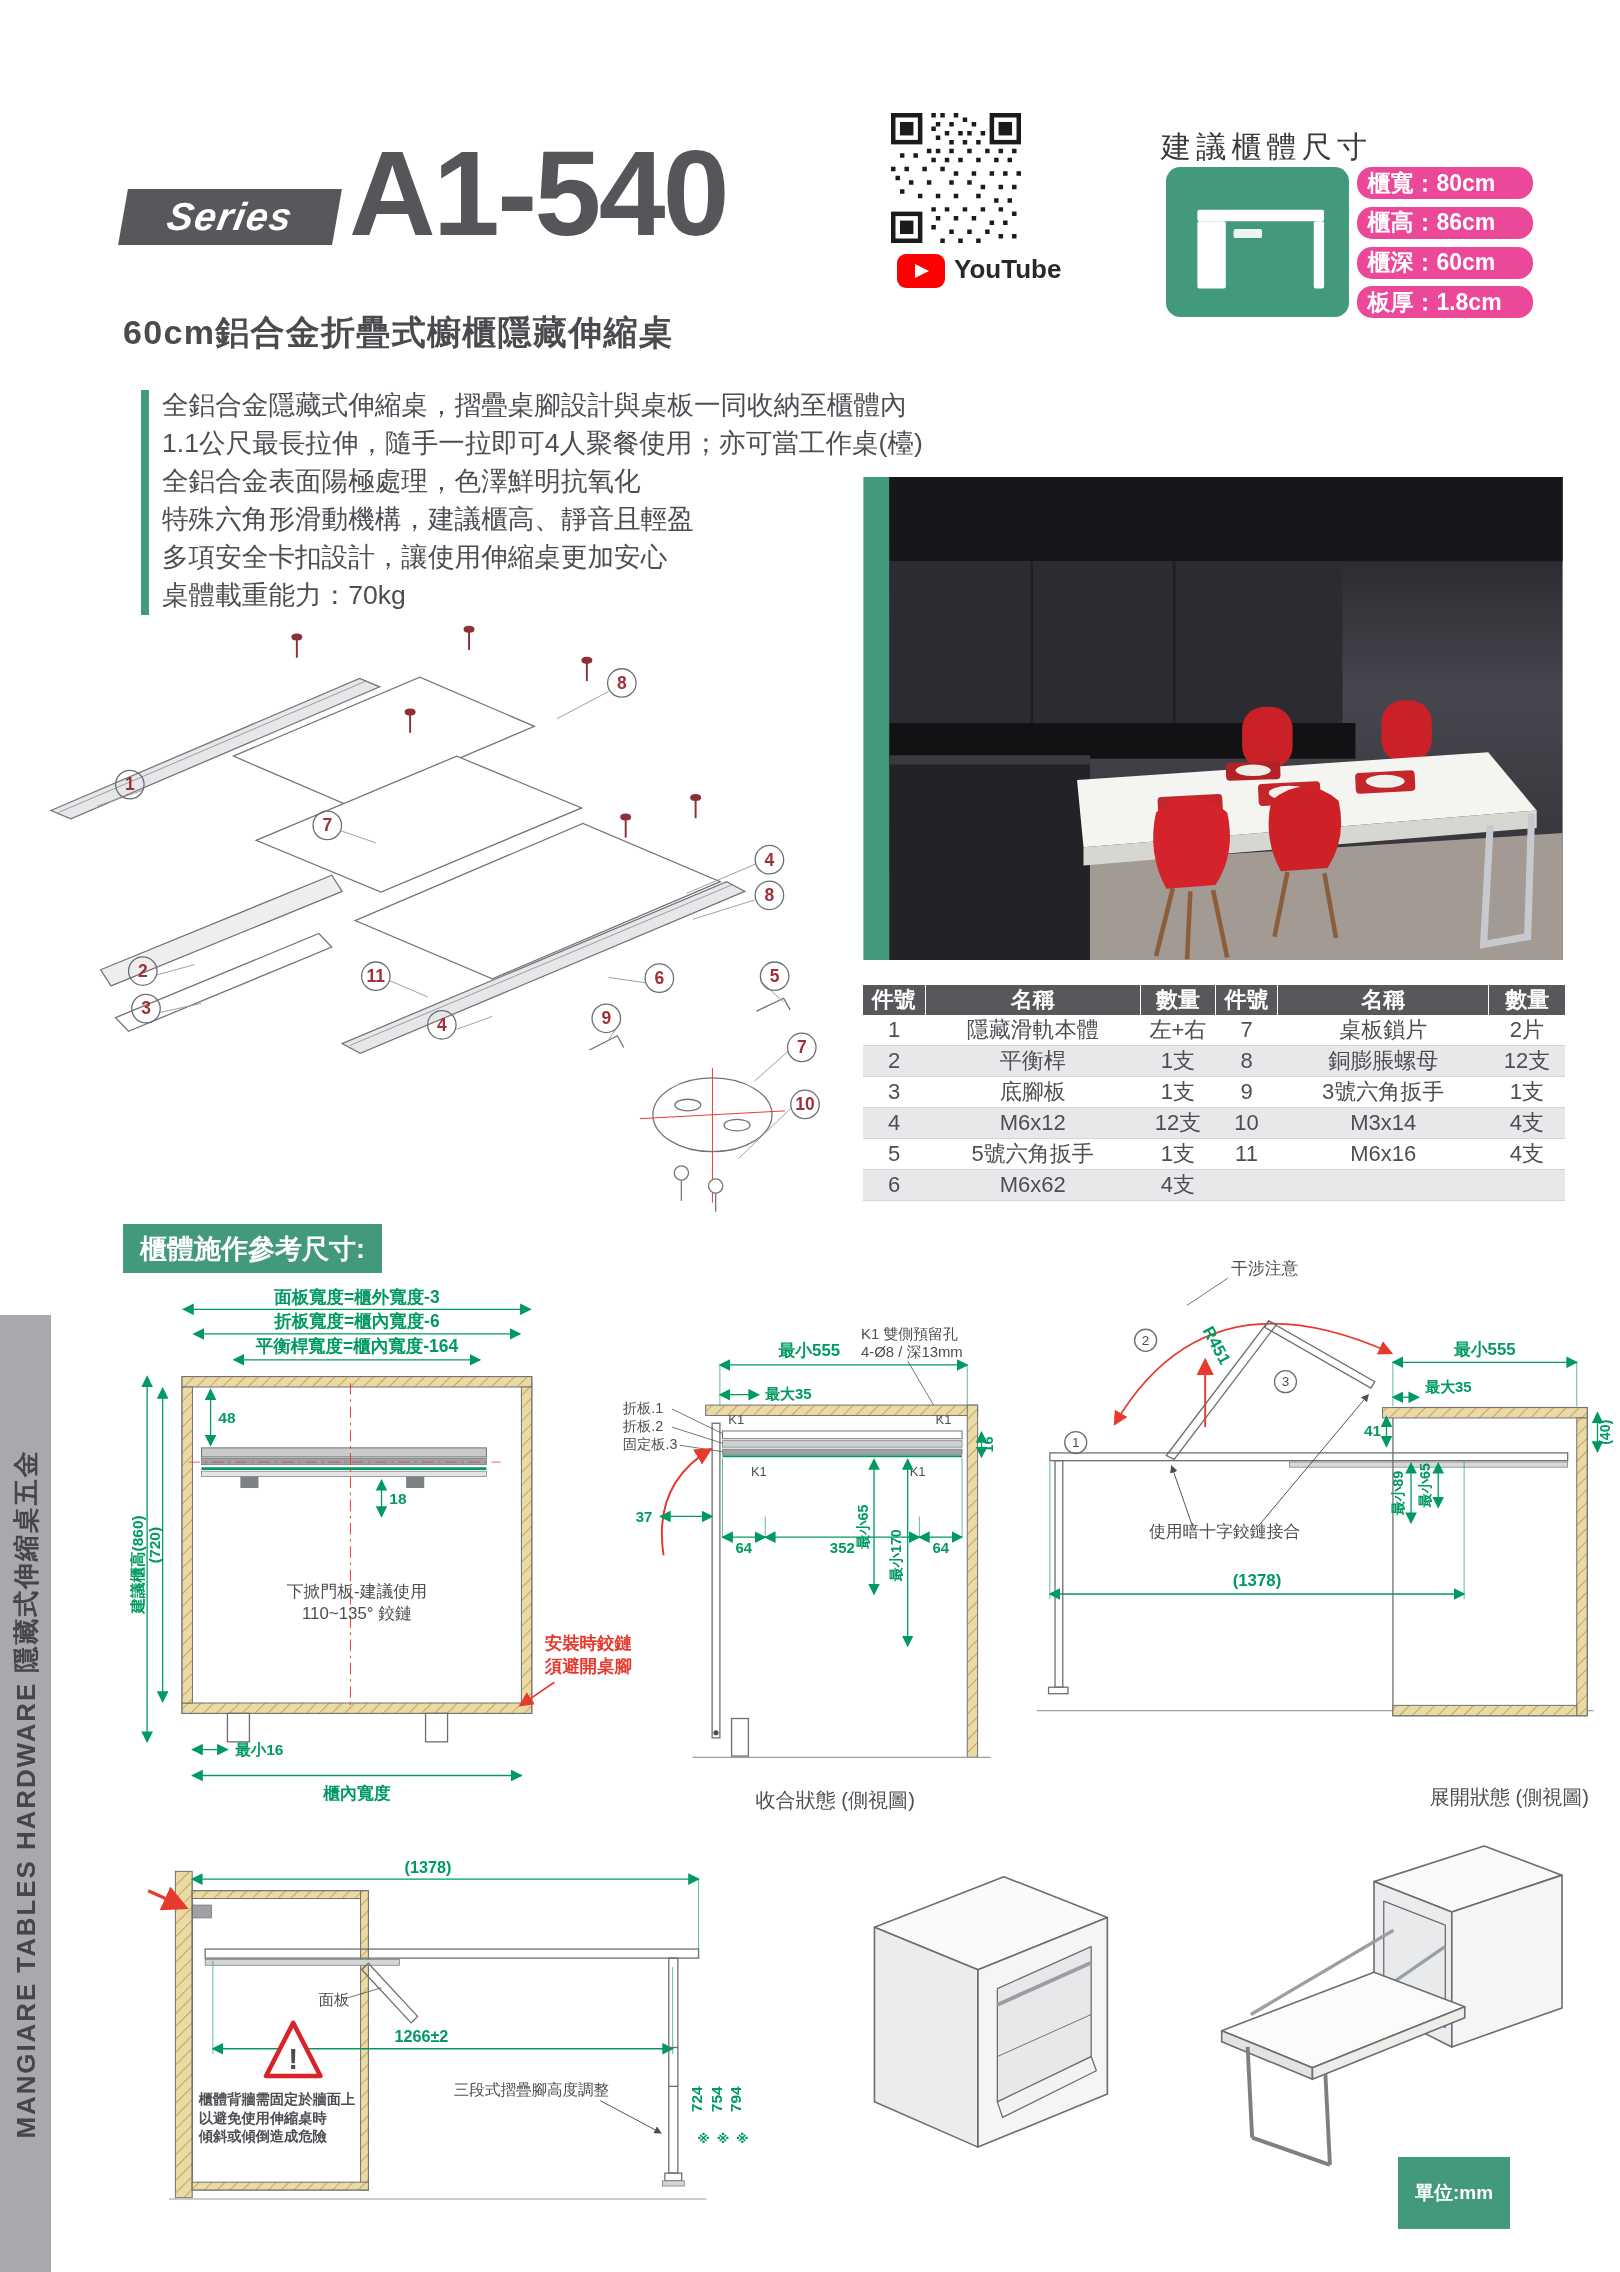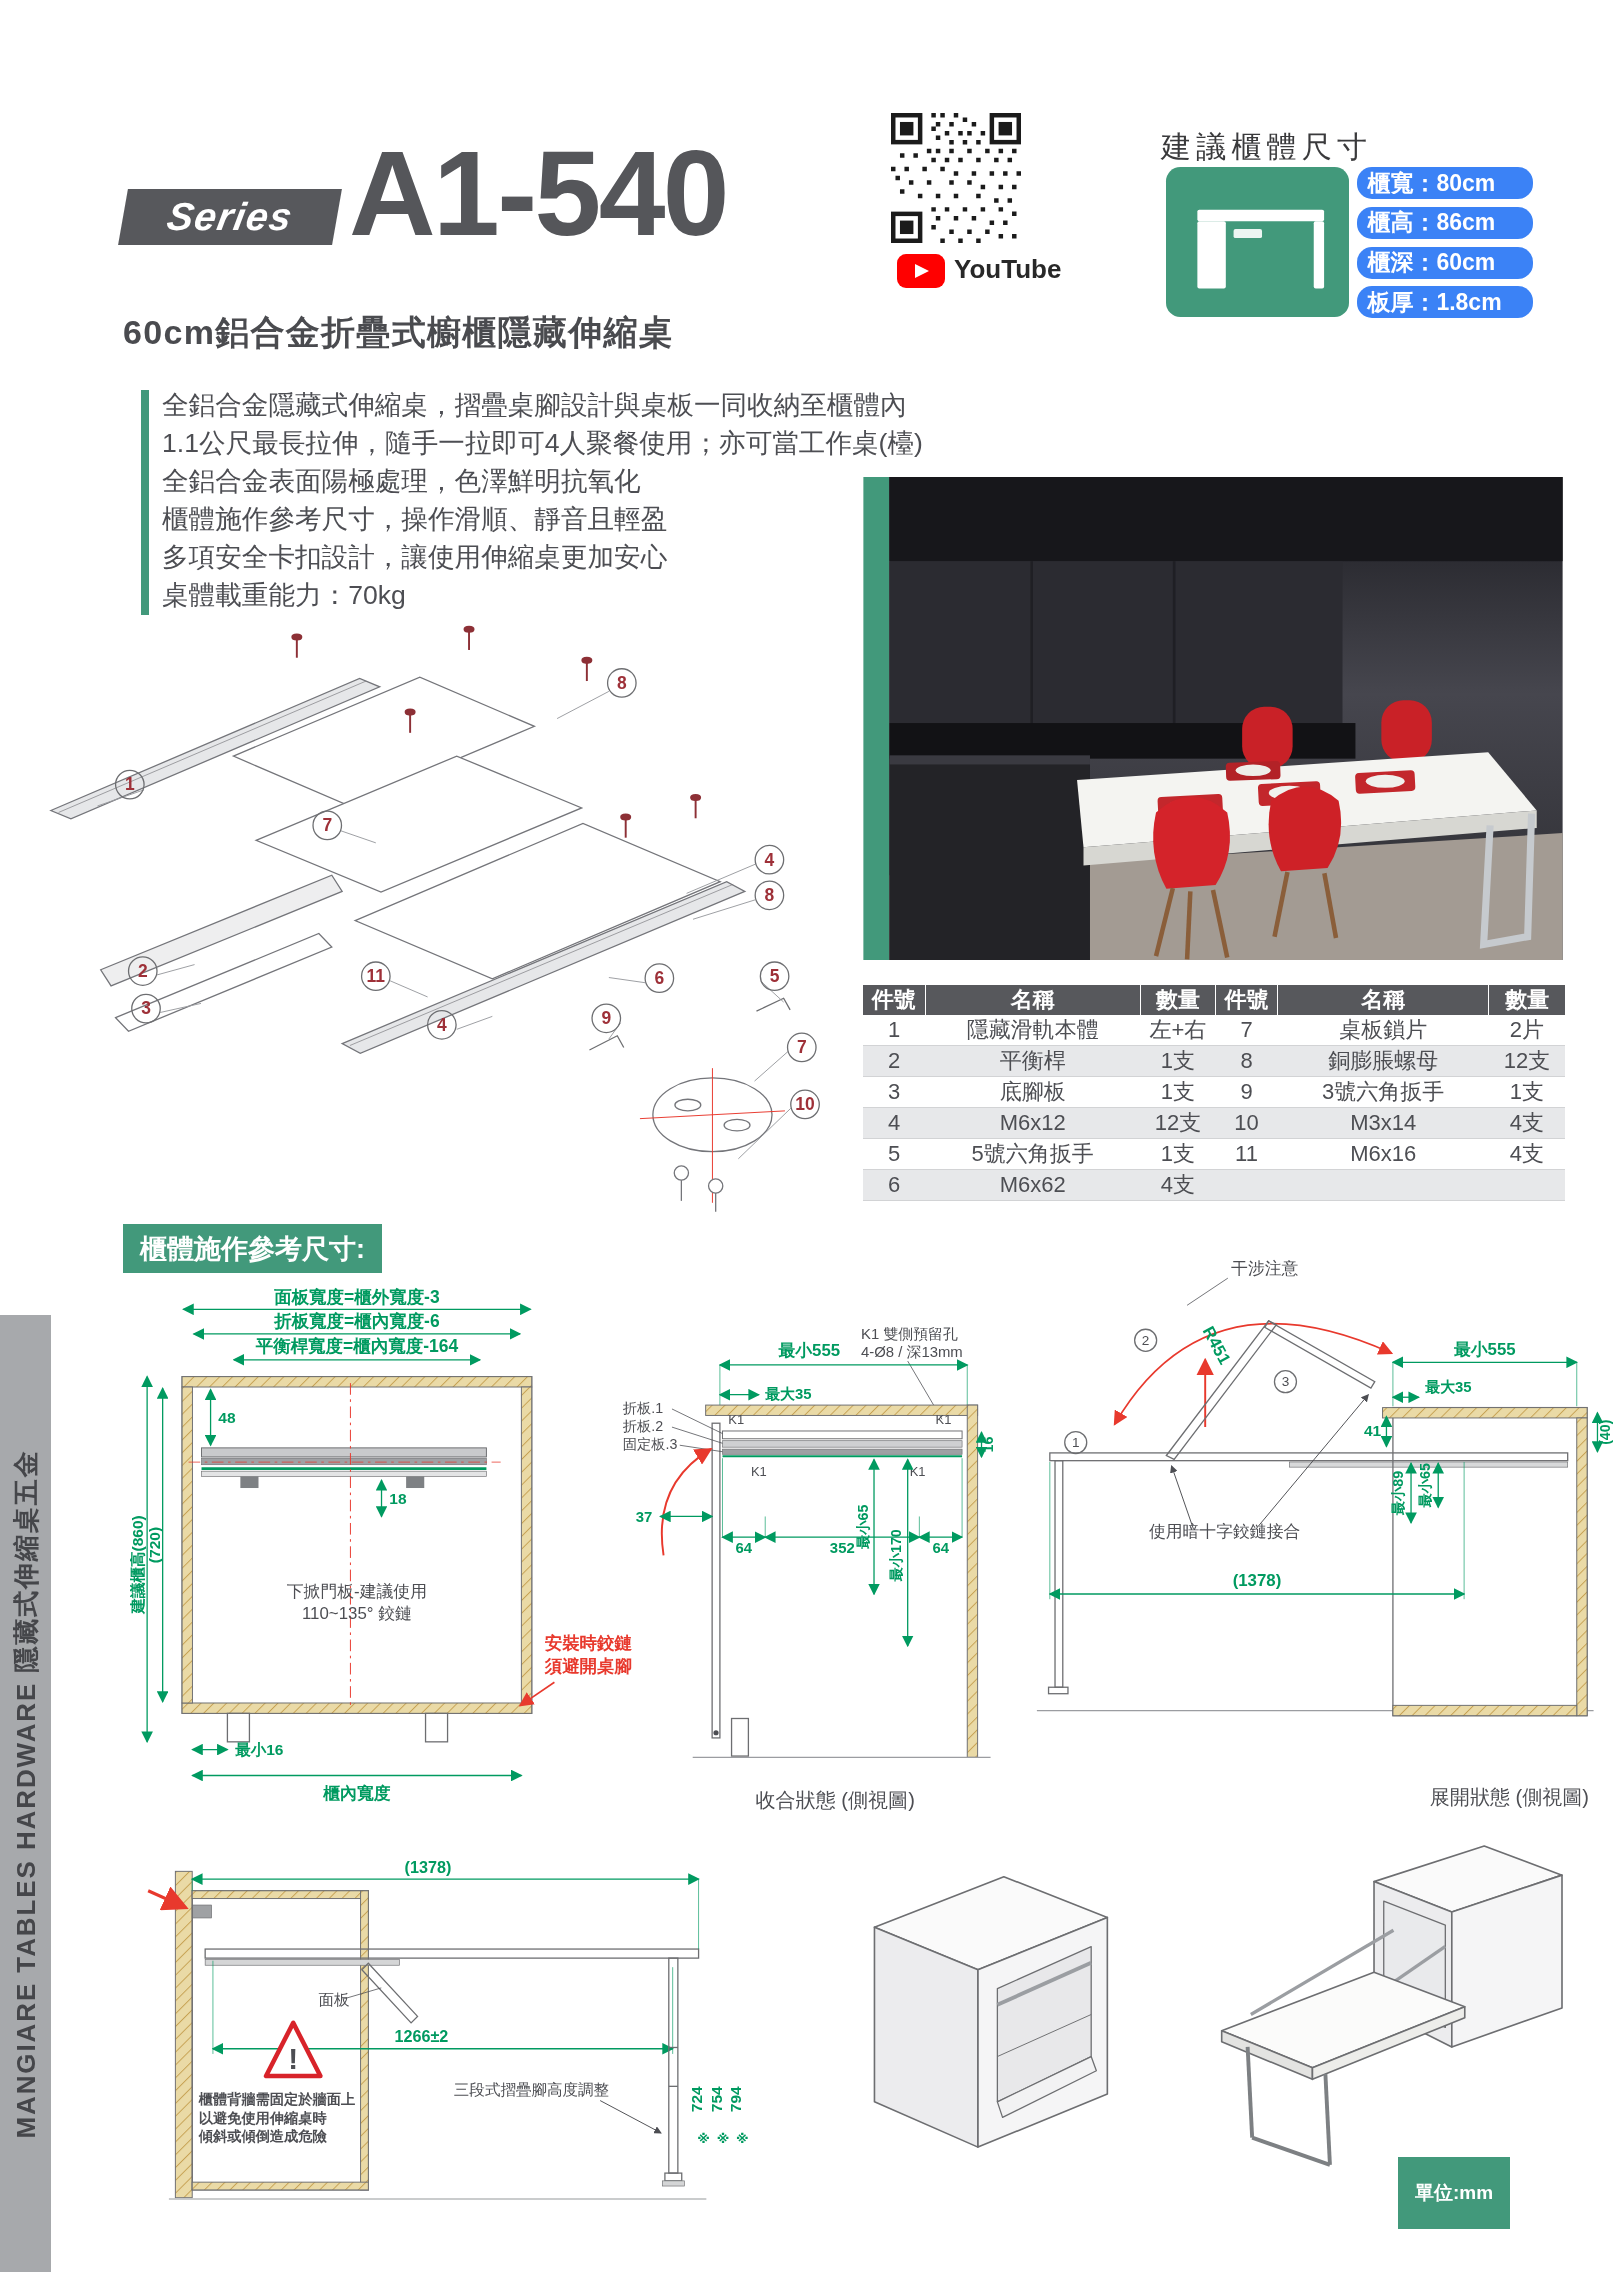--- a/index.html
+++ b/index.html
@@ -11,21 +11,21 @@
   .series-badge{left:123px;top:189px;width:214px;height:56px;background:#57585c;transform:skewX(-10deg);display:flex;align-items:center;justify-content:center}
   .series-badge span{color:#fff;font-style:italic;font-weight:bold;font-size:39px;letter-spacing:1.3px}
   .model{left:349px;top:133px;font-size:120px;font-weight:bold;color:#55565a;letter-spacing:-2.6px;line-height:1}
   .yt{left:897px;top:254px;display:flex;gap:9px}
   .yt-btn{width:48px;height:34px;background:#f00;border-radius:9px;position:relative}
   .yt-btn::after{content:"";position:absolute;left:18px;top:9.7px;border-left:14.3px solid #fff;border-top:7.1px solid transparent;border-bottom:7.1px solid transparent}
   .yt-label{font-size:26px;font-weight:bold;color:#282828}
   .dims-title{left:1161px;top:127px;font-size:30px;color:#3a3a3c;letter-spacing:5.2px}
   .green-box{left:1166px;top:167px;width:183px;height:150px;background:#42997B;border-radius:14.3px}
   .pills{left:1357px;top:167px;display:flex;flex-direction:column;gap:7.8px}
-  .pill{width:176px;height:32px;background:#3b82f6;border-radius:15px;color:#fff;font-size:23px;font-weight:bold;display:flex;align-items:center;padding-left:10.4px}
+  .pill{width:176px;height:32px;background:#ec4899;border-radius:15px;color:#fff;font-size:23px;font-weight:bold;display:flex;align-items:center;padding-left:10.4px}
   .subtitle{left:123px;top:310px;font-size:34px;font-weight:bold;color:#4a4b4f;letter-spacing:1.3px}
 
   
   .desc-bar{left:141px;top:390px;width:8.4px;height:225px;background:#42997B}
   .desc{left:162px;top:386px}
   .desc-line{font-size:26.6px;line-height:38px;color:#4d4e53}
 
   
   .side-banner{left:0;top:1315px;width:51px;height:957px;background:#a7a9ac}
   .side-banner-text{position:absolute;left:50%;top:50%;transform:translate(-50%,-50%) rotate(-90deg);white-space:nowrap;font-size:26px;font-weight:bold;color:#45464a;letter-spacing:1.9px}
@@ -105,21 +105,21 @@
     <div class="pill">板厚：1.8cm</div>
   </div>
 
   <div class="abs subtitle">60cm鋁合金折疊式櫥櫃隱藏伸縮桌</div>
 
   <div class="abs desc-bar"></div>
   <div class="abs desc">
     <div class="desc-line">全鋁合金隱藏式伸縮桌，摺疊桌腳設計與桌板一同收納至櫃體內</div>
     <div class="desc-line">1.1公尺最長拉伸，隨手一拉即可4人聚餐使用；亦可當工作桌(檯)</div>
     <div class="desc-line">全鋁合金表面陽極處理，色澤鮮明抗氧化</div>
-    <div class="desc-line">櫃體施作參考尺寸，操作滑順、靜音且輕盈</div>
+    <div class="desc-line">特殊六角形滑動機構，建議櫃高、靜音且輕盈</div>
     <div class="desc-line">多項安全卡扣設計，讓使用伸縮桌更加安心</div>
     <div class="desc-line">桌體載重能力：70kg</div>
   </div>
 
   <svg class="abs" style="left:39px;top:615px" width="829" height="615" viewBox="0 0 1280 950">
     <g stroke="#74757a" stroke-width="2">
       <polygon points="18,302 495,98 526,111 49,315" fill="#e6e7e9"></polygon>
       <line x1="30" y1="305" x2="505" y2="102" stroke-width="1"></line>
       <polygon points="300,218 588,96 765,172 477,294" fill="#ffffff"></polygon>
       <polygon points="335,348 645,218 838,298 528,428" fill="#ffffff"></polygon>

